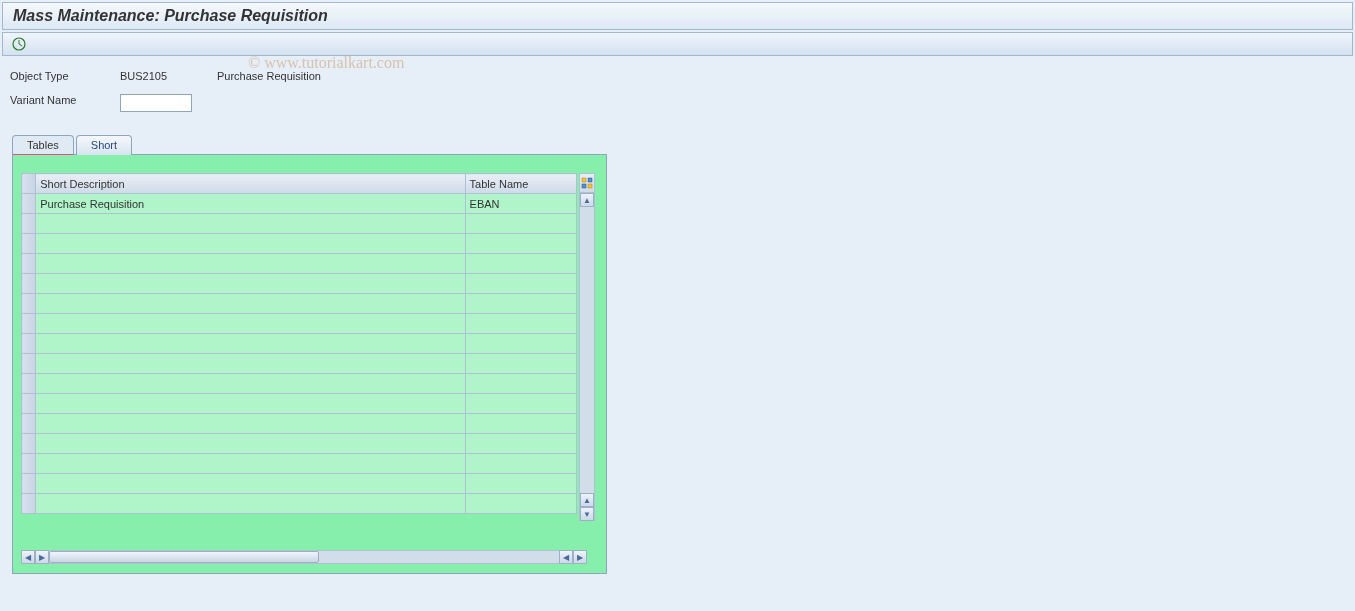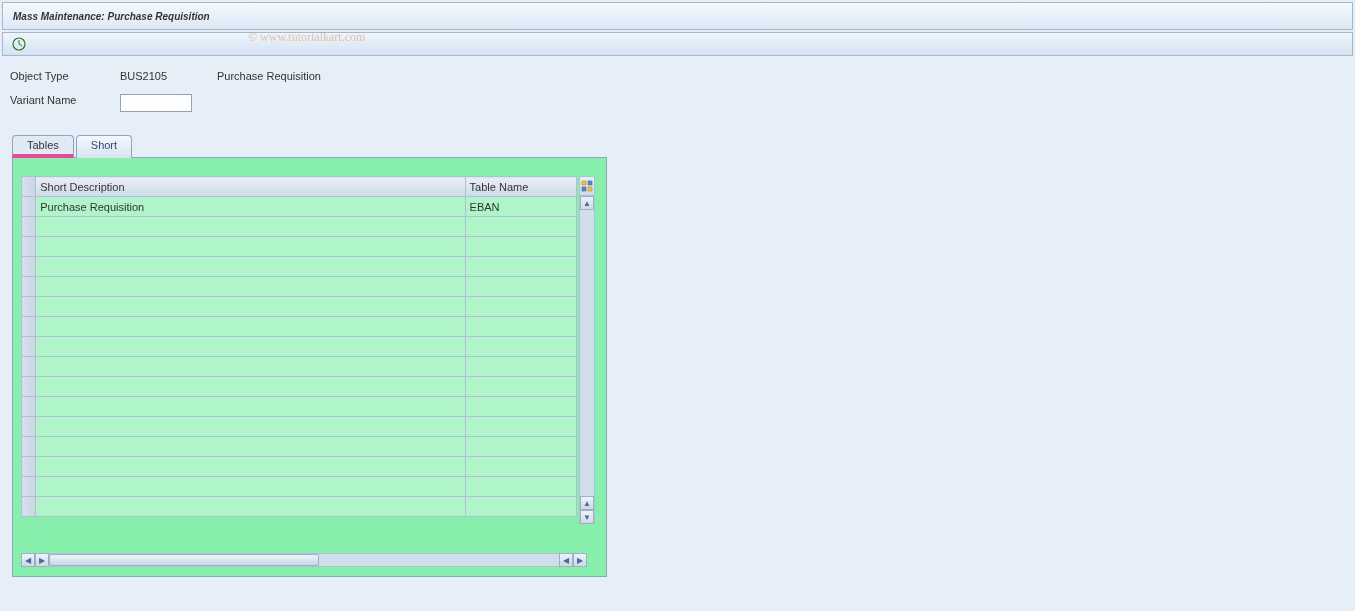--- a/index.html
+++ b/index.html
@@ -17,21 +17,21 @@
       border: 1px solid #a3b8cc;
       height: 28px;
       display: flex;
       align-items: center;
       padding-left: 10px;
       margin: 2px;
     }
     .title-text {
       font-weight: bold;
       font-style: italic;
-      font-size: 10px;
+      font-size: 16px;
       color: #333;
     }
     .toolbar {
       background: linear-gradient(to bottom, #f0f5fb 0%, #d4e2f0 100%);
       border: 1px solid #a3b8cc;
       height: 24px;
       margin: 0 2px 2px 2px;
       display: flex;
       align-items: center;
       padding-left: 8px;
@@ -39,23 +39,23 @@
     .execute-icon {
       width: 16px;
       height: 16px;
       display: flex;
       align-items: center;
       justify-content: center;
       cursor: pointer;
     }
     .watermark {
       position: absolute;
-      top: 30px;
+      top: 54px;
       left: 248px;
-      font-size: 12px;
+      font-size: 16px;
       color: rgba(200, 140, 80, 0.45);
       font-family: Georgia, serif;
       pointer-events: none;
       z-index: 100;
     }
     .form-area {
       padding: 12px 8px 6px 10px;
     }
     .form-row {
       display: flex;
@@ -97,21 +97,21 @@
       border-bottom: none;
       background: linear-gradient(to bottom, #f5f8fc, #d8e4f0);
       border-radius: 4px 4px 0 0;
       margin-right: 2px;
       cursor: pointer;
       color: #2a4a7a;
       font-size: 11px;
     }
     .tab.active {
       background: #e0eaf4;
-      border-bottom: 4px solid #ec4899;
+      border-bottom: 1px solid #ec4899;
       color: #333;
     }
     .tab-content {
       border: 1px solid #8ea5be;
       background: #86efac;
       padding: 18px 8px 8px 8px;
       height: 420px;
       position: relative;
     }
     .grid-wrapper {

